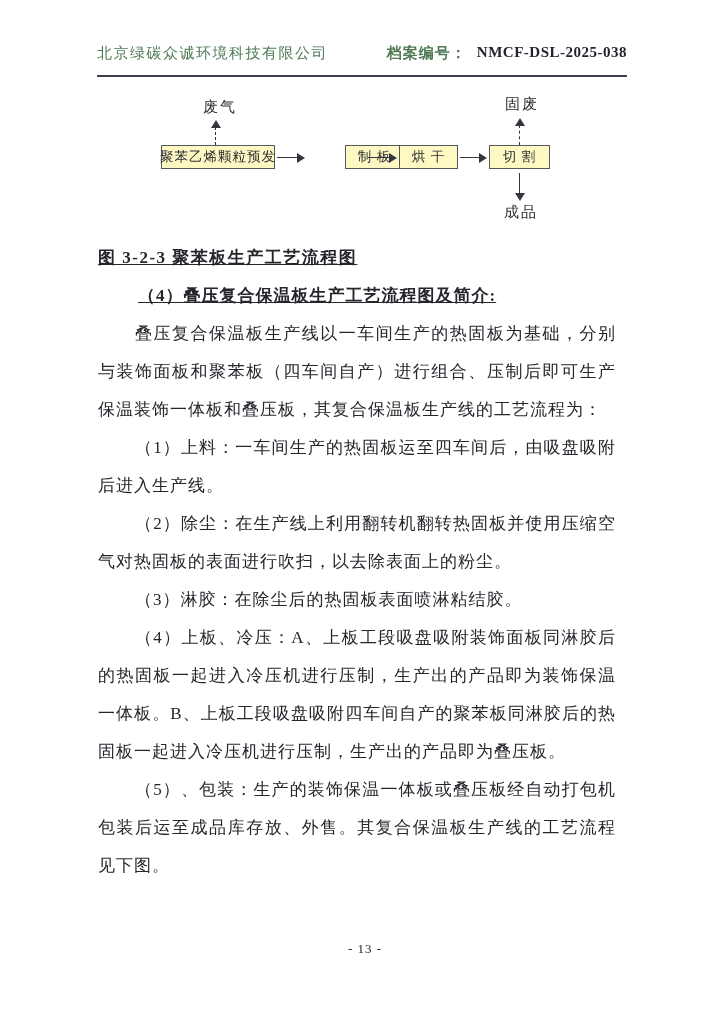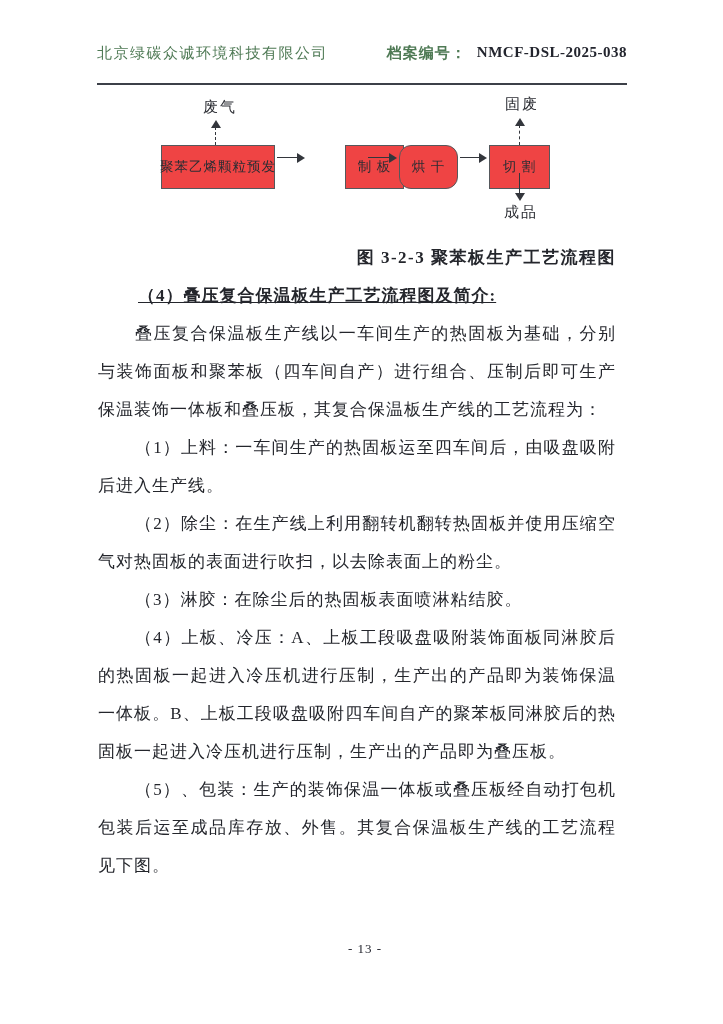--- a/index.html
+++ b/index.html
@@ -16,37 +16,37 @@
     background:#ffffff;
     margin:0 auto;
     font-family:"Liberation Serif","DejaVu Serif",serif;
     color:var(--ink);
     overflow:hidden;
   }
   
   .header{
     position:absolute;top:44px;left:97px;width:530px;
     display:flex;justify-content:space-between;align-items:flex-start;
-    padding-bottom:20px;
+    padding-bottom:12px;
     border-bottom:2px solid var(--line);
     font-size:15px;
   }
   .header .company{color:var(--header-green);letter-spacing:1.5px;}
   .header .file{display:flex;gap:10px;}
   .header .file-label{color:var(--header-green);letter-spacing:1px;font-weight:bold;}
   .header .file-number{color:#23252e;font-weight:bold;letter-spacing:.5px;}
   
   .flowchart{position:absolute;top:95px;left:97px;width:525px;height:138px;font-size:14px;}
   .fc-label{position:absolute;font-size:15px;letter-spacing:2px;color:#2b2d33;}
   .fc-box{
-    position:absolute;height:44px;
+    position:absolute;height:24px;
     border:1px solid var(--box-border);
     display:flex;align-items:center;justify-content:center;
     color:#2b2d33;letter-spacing:1px;white-space:pre;
-    background:#ef4444;font-size:13.5px;
+    background:#fef9c3;font-size:13.5px;
   }
   
   .varrow{position:absolute;width:12px;}
   .varrow .vstem{position:absolute;left:5px;top:7px;bottom:0;width:0;}
   .varrow.dashed .vstem{border-left:1px dashed #33363c;}
   .varrow.solid .vstem{border-left:1.5px solid #33363c;}
   .varrow .vhead-up{
     position:absolute;left:1px;top:0;width:0;height:0;
     border-left:5px solid transparent;border-right:5px solid transparent;
     border-bottom:8px solid #33363c;
@@ -63,21 +63,21 @@
   .harrow .hhead{
     position:absolute;right:0;top:1px;width:0;height:0;
     border-top:5px solid transparent;border-bottom:5px solid transparent;
     border-left:8px solid #33363c;
   }
   
   .doc-body{
     position:absolute;top:239px;left:98px;width:518px;
     font-size:17px;line-height:38px;letter-spacing:1px;
   }
-  .caption{text-align:right;font-weight:bold;letter-spacing:1.5px;}
+  .caption{text-align:left;font-weight:bold;letter-spacing:1.5px;text-decoration:underline;}
   .heading{font-weight:bold;text-indent:40px;text-decoration:underline;}
   .para{text-align:justify;text-indent:37px;}
   
   .footer{
     position:absolute;top:941px;left:0;width:100%;
     text-align:center;font-size:13px;color:#23252e;letter-spacing:1px;padding-left:7px;
   }
 </style>
 </head>
 <body>
@@ -109,21 +109,21 @@
     <div class="fc-box" style="left:64px;top:50px;width:114px;">聚苯乙烯颗粒预发</div>
     <div class="harrow" style="left:180px;top:57px;width:28px;">
       <span class="hstem"></span>
         <span class="hhead"></span>
     </div>
     <div class="fc-box" style="left:210px;top:50px;width:59px;margin-left:38px;">制 板</div>
     <div class="harrow" style="left:271px;top:57px;width:29px;">
       <span class="hstem"></span>
         <span class="hhead"></span>
     </div>
-    <div class="fc-box" style="left:302px;top:50px;width:59px;border-radius:12px;">烘 干</div>
+    <div class="fc-box" style="left:302px;top:50px;width:59px;">烘 干</div>
     <div class="harrow" style="left:363px;top:57px;width:27px;">
       <span class="hstem"></span>
         <span class="hhead"></span>
     </div>
     <div class="fc-box" style="left:392px;top:50px;width:61px;">切 割</div>
 
     <div class="varrow solid down" style="left:417px;top:78px;height:28px;">
       <span class="vstem"></span>
         <span class="vhead-down"></span>
     </div>

